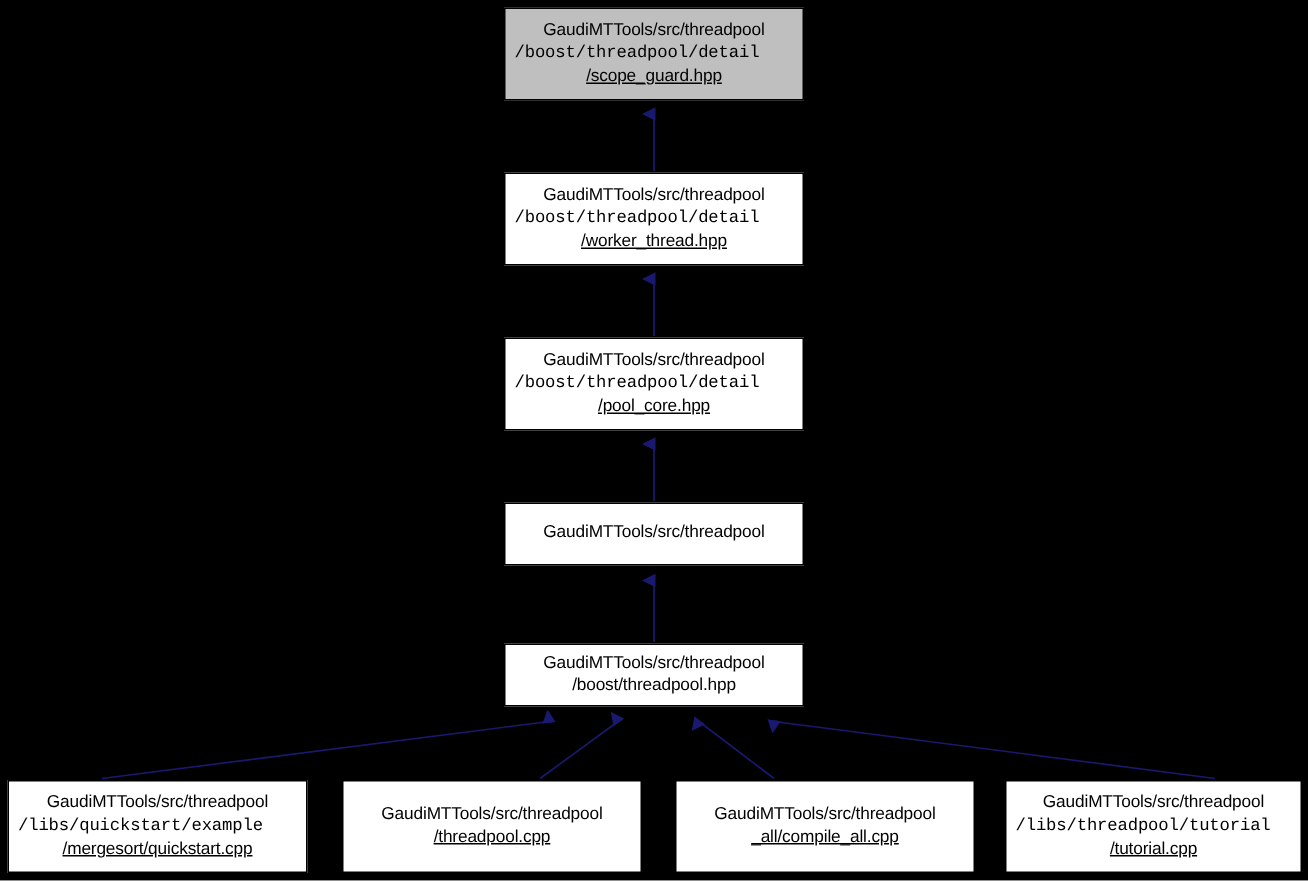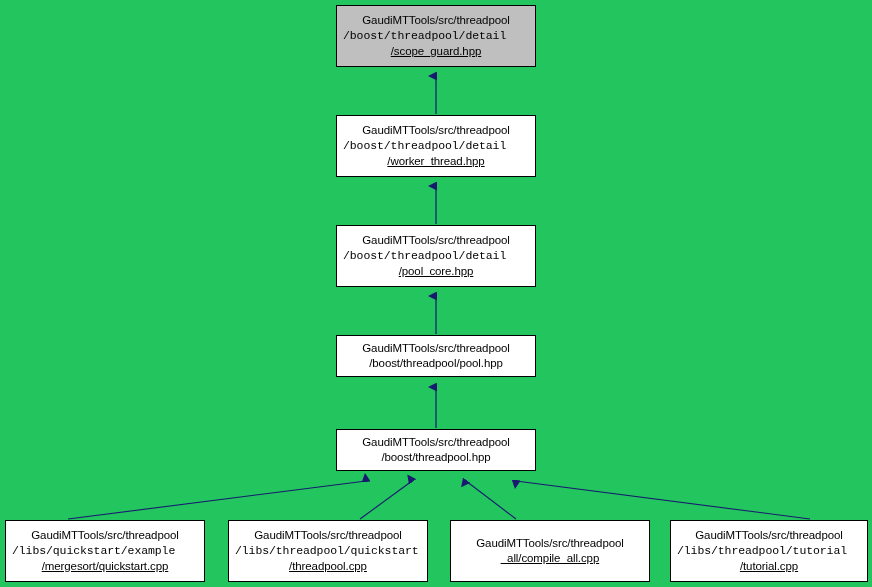--- a/index.html
+++ b/index.html
@@ -7,21 +7,21 @@
     padding: 0;
     background: #ffffff;
   }
   body {
     font-family: "Liberation Sans", sans-serif;
   }
   #graph {
     position: relative;
     width: 872px;
     height: 587px;
-    background: #22c55e;
+    background: #000000;
     overflow: hidden;
   }
   .edges {
     position: absolute;
     left: 0;
     top: 0;
     width: 872px;
     height: 587px;
     pointer-events: none;
   }
@@ -95,37 +95,35 @@
   </div>
 
   <div class="node" style="left:336px; top:225px; width:200px; height:62px;">
     <span class="ln l0">GaudiMTTools/src/threadpool</span>
     <span class="ln l1">/boost/threadpool/detail</span>
     <span class="ln l2">/pool_core.hpp</span>
   </div>
 
   <div class="node twoline" style="left:336px; top:335px; width:200px; height:42px;">
     <span class="ln">GaudiMTTools/src/threadpool</span>
-    <span class="ln">/boost/threadpool/pool.hpp</span>
   </div>
 
   <div class="node twoline" style="left:336px; top:429px; width:200px; height:42px;">
     <span class="ln">GaudiMTTools/src/threadpool</span>
     <span class="ln">/boost/threadpool.hpp</span>
   </div>
 
   <div class="node" style="left:5px; top:520px; width:200px; height:62px;">
     <span class="ln l0">GaudiMTTools/src/threadpool</span>
     <span class="ln l1">/libs/quickstart/example</span>
     <span class="ln l2">/mergesort/quickstart.cpp</span>
   </div>
 
   <div class="node" style="left:228px; top:520px; width:200px; height:62px;">
     <span class="ln l0">GaudiMTTools/src/threadpool</span>
-    <span class="ln l1">/libs/threadpool/quickstart</span>
     <span class="ln l2">/threadpool.cpp</span>
   </div>
 
   <div class="node" style="left:450px; top:520px; width:200px; height:62px;">
     <span class="ln l0">GaudiMTTools/src/threadpool</span>
     <span class="ln l2">_all/compile_all.cpp</span>
   </div>
 
   <div class="node" style="left:670px; top:520px; width:198px; height:62px;">
     <span class="ln l0">GaudiMTTools/src/threadpool</span>

